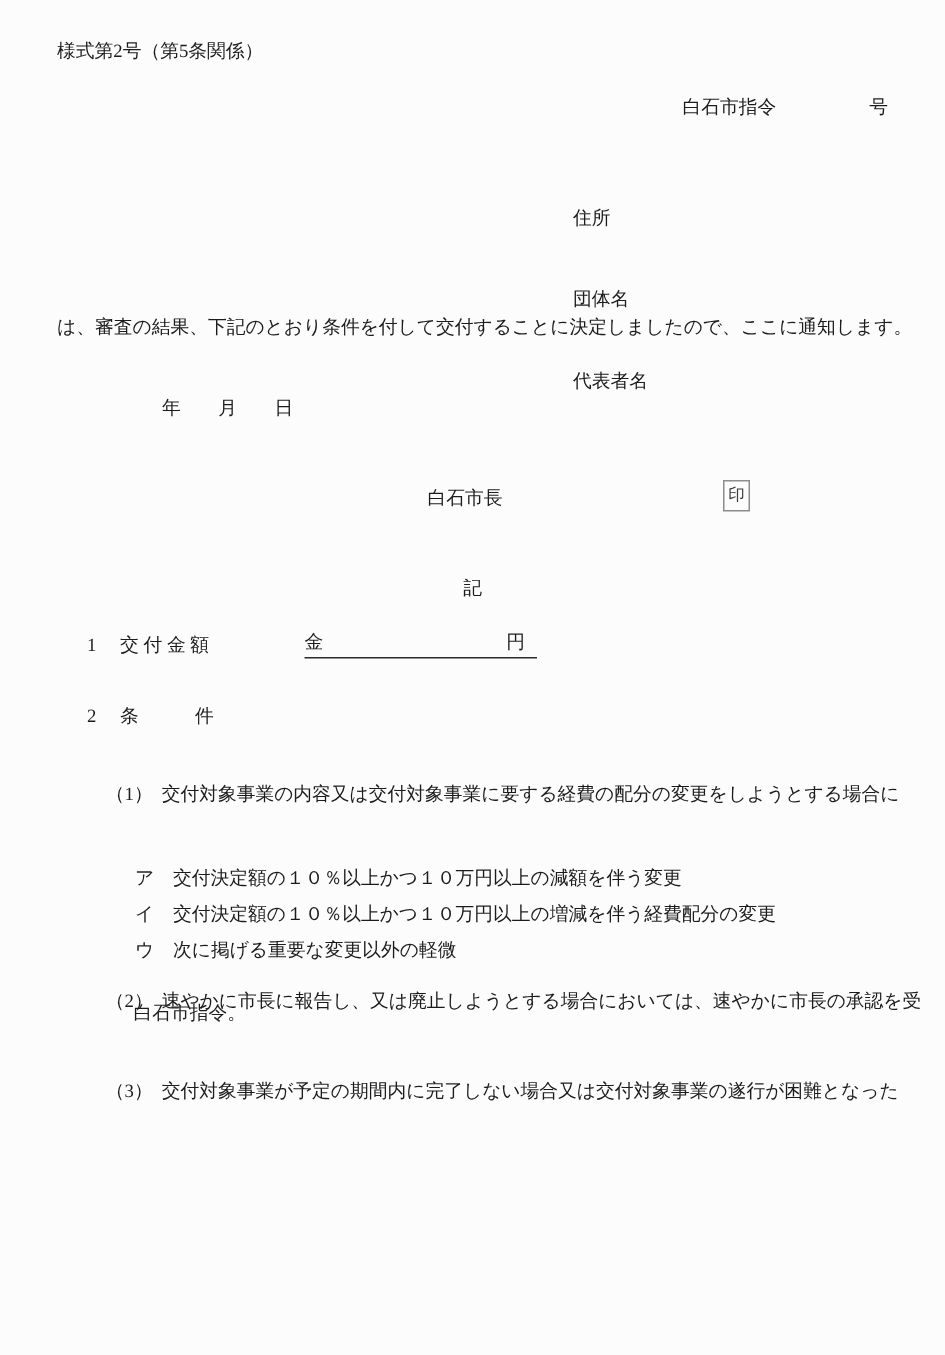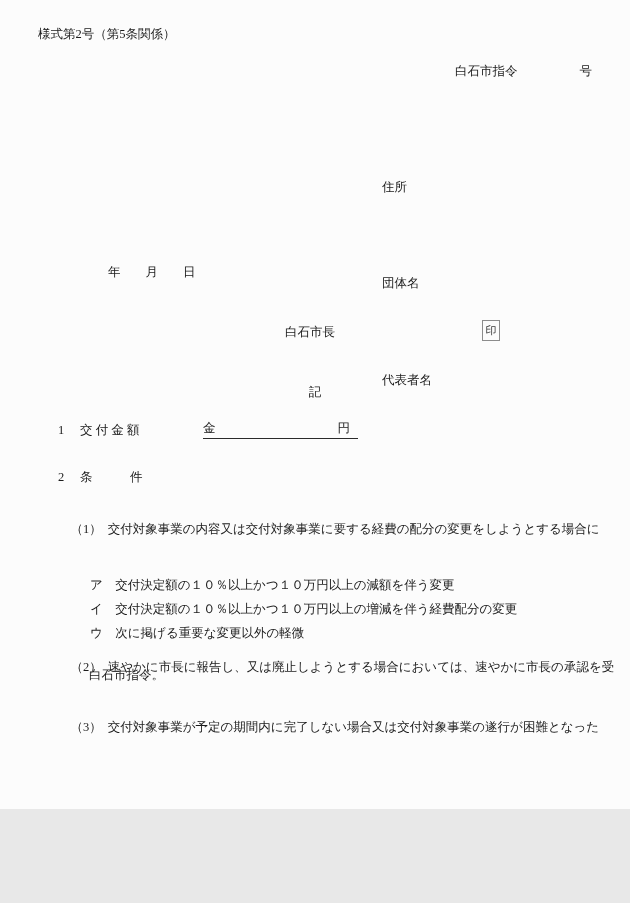--- a/index.html
+++ b/index.html
@@ -1,28 +1,28 @@
 <!DOCTYPE html>
 <html lang="ja"><head>
 <meta charset="utf-8">
 <style>
   html,body{margin:0;padding:0;background:#e8e8e8;}
   .page{
     position:relative;
-    width:630px;height:809px;
+    width:630px;height:903px;
     margin:0 auto;
     background:#fcfcfc;
     color:#1b1b1b;
     font-family:"Liberation Serif","DejaVu Serif",serif;
     font-size:12.5px;
     overflow:hidden;
   }
   .abs{position:absolute;white-space:pre;line-height:1.3;}
   .center{text-align:center;}
-  .addressee div{line-height:22px;white-space:pre;margin-top:42px;}
+  .addressee div{line-height:22px;white-space:pre;}
   .spacer60{display:inline-block;width:62px;}
   .seal{
     width:16px;height:19px;
     border:1px solid #8c8c8c;
     font-size:11px;
     display:flex;align-items:center;justify-content:center;
     color:#3a3a3a;line-height:1;
   }
   .amount-field{
     display:inline-flex;
@@ -44,20 +44,21 @@
   <div class="abs" style="right:38px;top:47px">
     <span>白石市指令</span><span class="spacer60"></span><span>号</span>
   </div>
 
   <div class="abs addressee" style="left:382px;top:101px">
     <div>住所</div>
     <div>団体名</div>
     <div>代表者名</div>
   </div>
 
+  <div class="abs" style="left:38px;top:210px">は、審査の結果、下記のとおり条件を付して交付することに決定しましたので、ここに通知します。</div>
 
   <div class="abs" style="left:108px;top:264px">年　　月　　日</div>
 
   <div class="abs" style="left:285px;top:324px">白石市長</div>
   <div class="abs seal" style="left:482px;top:320px">印</div>
 
   <div class="abs center" style="left:0;top:384px;width:630px">記</div>
 
   <span class="abs" style="left:58px;top:422px">1</span>
   <span class="abs" style="left:80px;top:422px">交 付 金 額</span>

